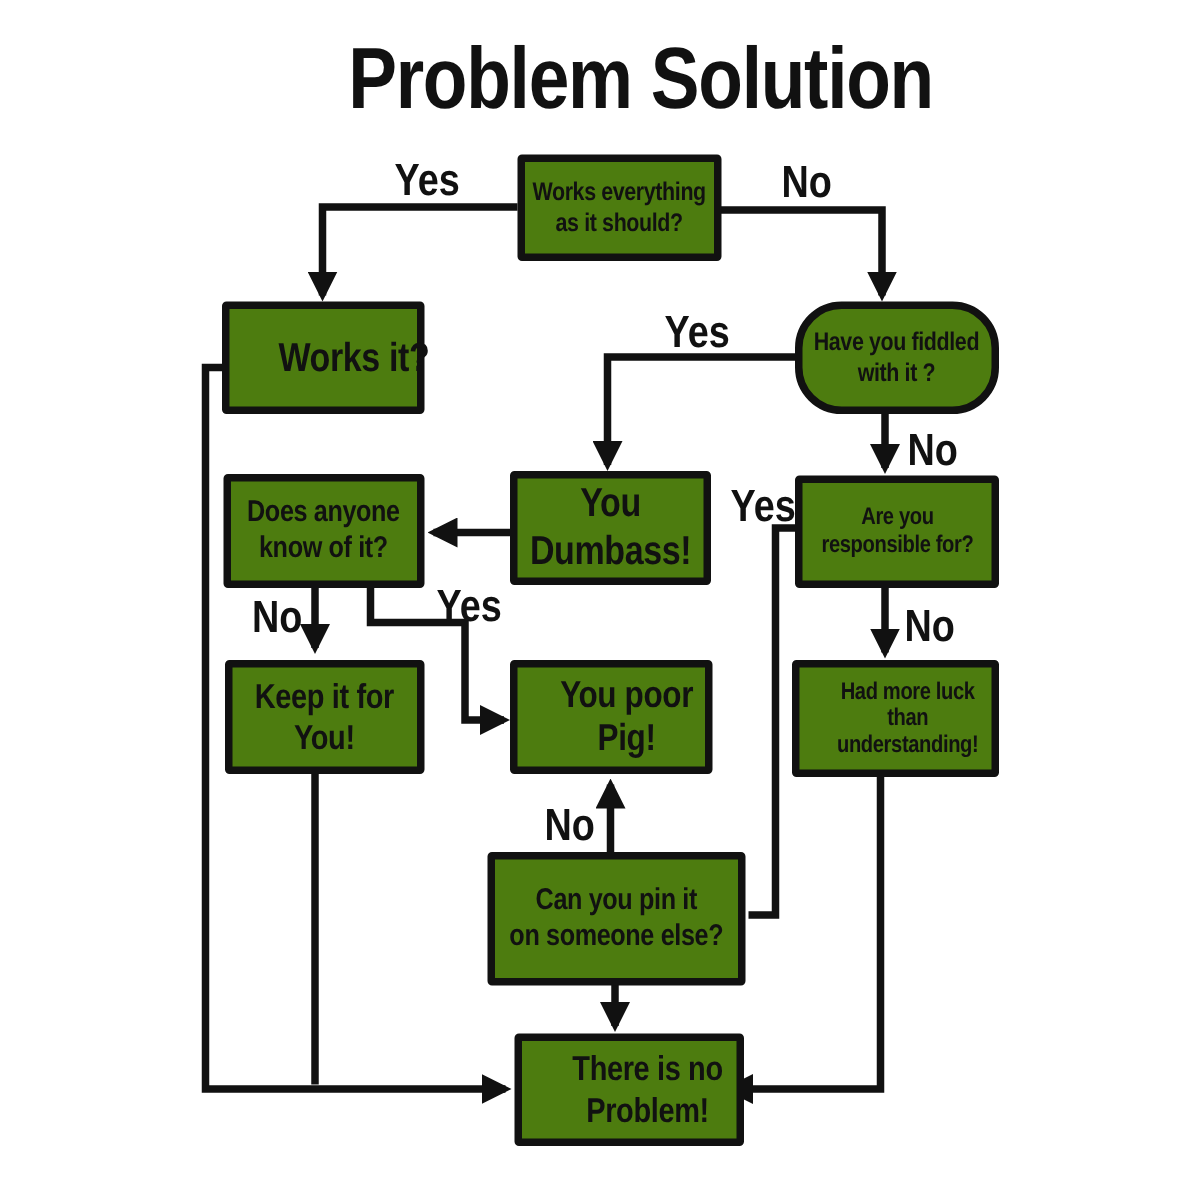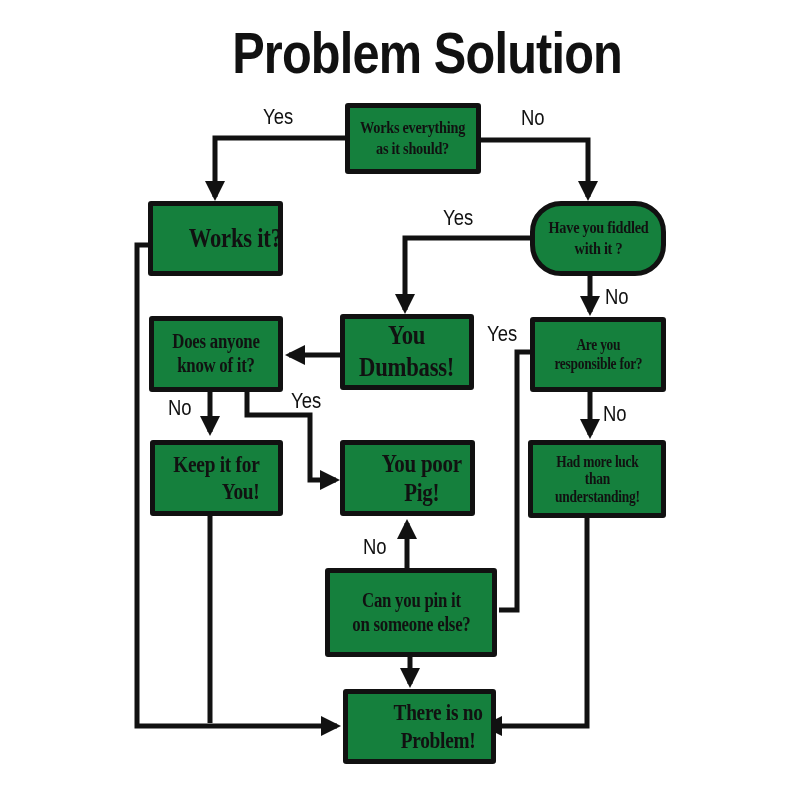--- a/index.html
+++ b/index.html
@@ -7,32 +7,32 @@
     position:relative; width:800px; height:800px; background:#ffffff;
     font-family:"Liberation Sans", sans-serif; color:#111111; overflow:hidden;
   }
   .title {
     position:absolute; left:0; top:24px; width:800px; text-align:center;
     font-size:58px; font-weight:bold; line-height:1; z-index:3;padding-left:27px;
   }
   .title .t { display:inline-block; transform:scaleX(0.84); transform-origin:center; letter-spacing:-1px; white-space:pre; }
   svg.wires { position:absolute; left:0; top:0; z-index:1; }
   .node {
-    position:absolute; box-sizing:border-box; background:#15803d;
+    position:absolute; box-sizing:border-box; background:#4d7c0f;
     border:5px solid #111111; border-radius:3px; z-index:2;
     display:flex; align-items:center; justify-content:center;
-    font-weight:bold; text-align:center;font-family:Liberation Serif, serif;
+    font-weight:bold; text-align:center;
   }
   .node .t {
     display:block; white-space:pre; width:max-content;
     transform:scaleX(0.84); transform-origin:center;
     line-height:1.18; letter-spacing:-0.3px;
   }
   .lbl {
-    position:absolute; z-index:3; font-weight:normal; font-size:22px; line-height:1;
+    position:absolute; z-index:3; font-weight:bold; font-size:30px; line-height:1;
   }
   .lbl .t { display:inline-block; transform:scaleX(0.84); transform-origin:left center; white-space:pre; }
 </style>
 </head>
 <body>
 
 <div class="canvas">
 
   <div class="title"><span class="t">Problem Solution</span></div>
 
@@ -82,31 +82,31 @@
   <div class="node" style="left:149px; top:316px; width:134px; height:76px; font-size:20px;">
       <span class="t">Does anyone
 know of it?</span>
     </div>
 
   <div class="node" style="left:530px; top:317px; width:136px; height:75px; font-size:16px;">
       <span class="t">Are you
 responsible for?</span>
     </div>
 
-  <div class="node" style="left:150px; top:440px; width:133px; height:76px; font-size:23px;text-align:right;">
+  <div class="node" style="left:150px; top:440px; width:133px; height:76px; font-size:23px;">
       <span class="t">Keep it for
 You!</span>
     </div>
 
   <div class="node" style="left:340px; top:440px; width:135px; height:76px; font-size:25px;justify-content:flex-end;">
       <span class="t">You poor
 Pig!</span>
     </div>
 
-  <div class="node" style="left:528px; top:440px; width:138px; height:78px; font-size:16px;">
+  <div class="node" style="left:528px; top:440px; width:138px; height:78px; font-size:16px;justify-content:flex-end;">
       <span class="t" style="line-height:1.1;">Had more luck
 than
 understanding!</span>
     </div>
 
   <div class="node" style="left:325px; top:568px; width:172px; height:89px; font-size:20px;">
       <span class="t">Can you pin it
 on someone else?</span>
     </div>
 

